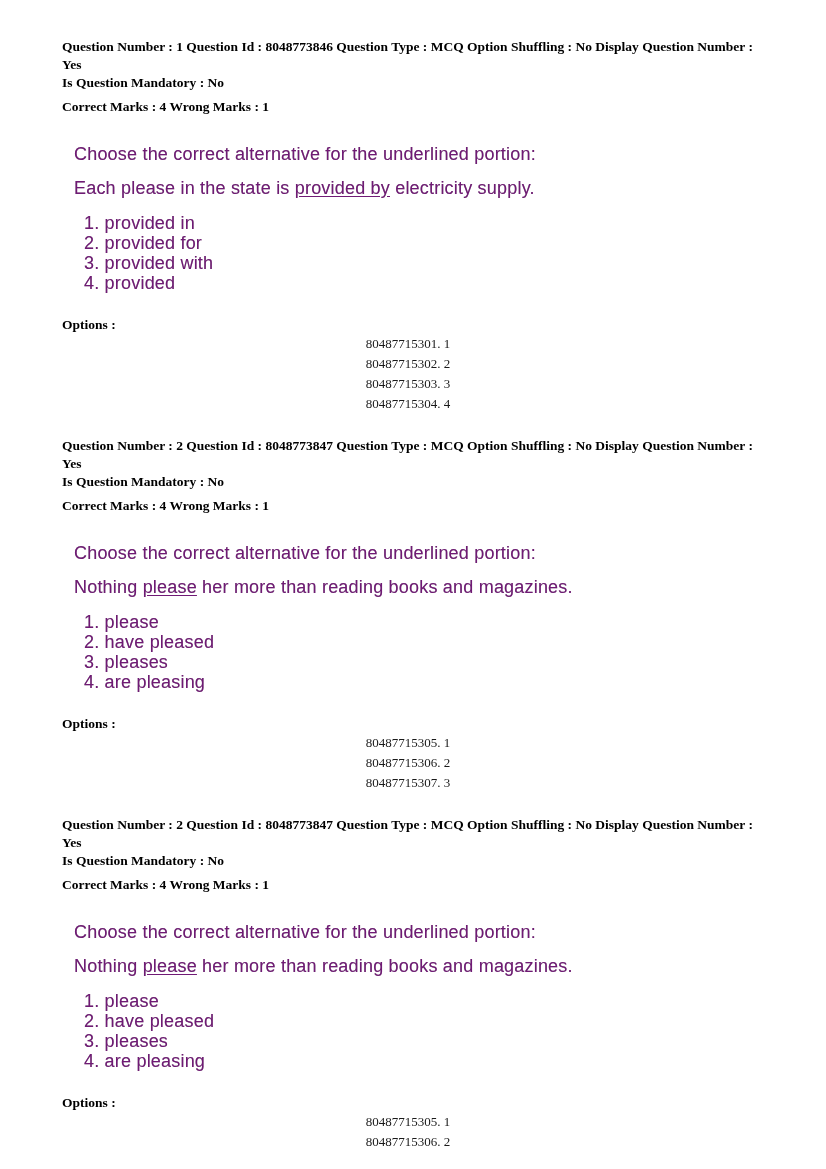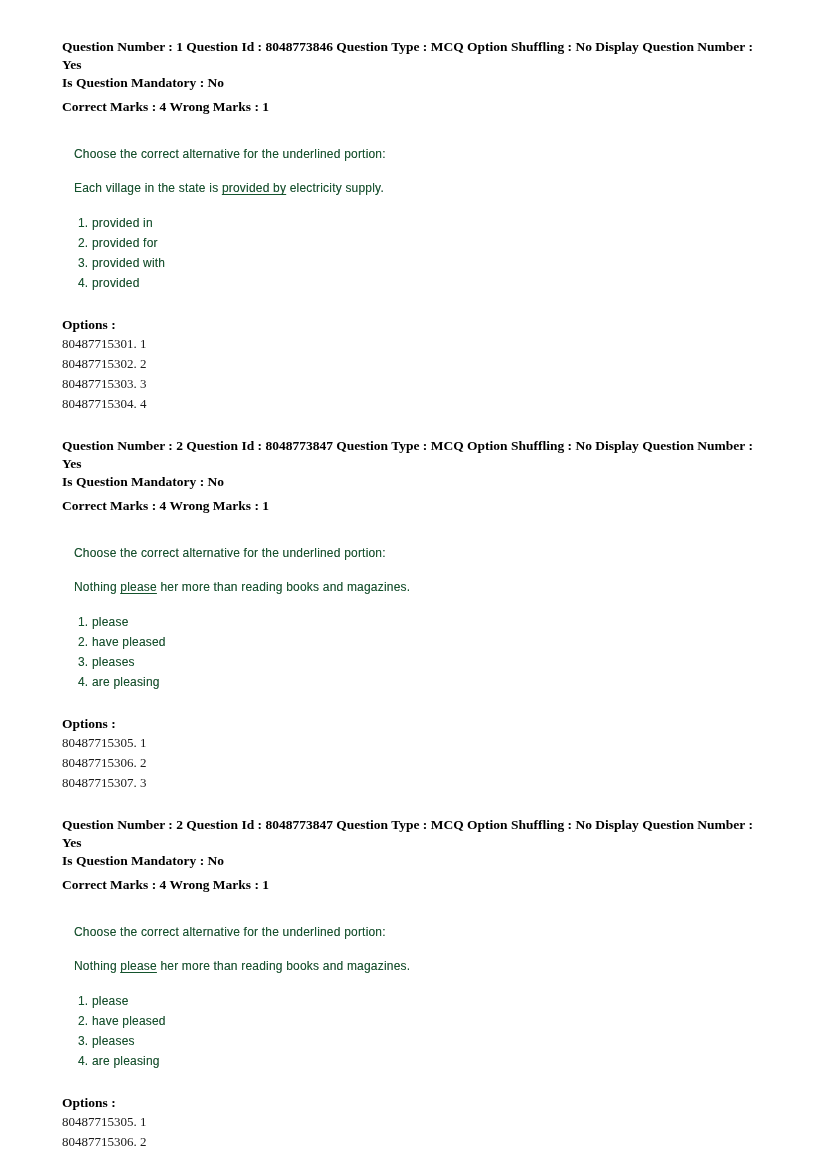--- a/index.html
+++ b/index.html
@@ -27,62 +27,62 @@
   .q-marks {
     color: #000000;
     font-weight: bold;
     font-size: 13.5px;
     line-height: 18px;
     margin-top: 6px;
   }
   .q-image {
     margin-top: 30px;
     margin-left: 12px;
-    color: #14532d;
+    color: #701a75;
     font-family: "Liberation Sans", sans-serif;
-    font-size: 12px;
+    font-size: 18px;
     line-height: 16px;
     letter-spacing: 0.2px;
     text-shadow: 0 0 0.6px rgba(96,96,96,0.55);
   }
   .q-sentence { margin-top: 18px; }
   .q-sentence .ul {
     text-decoration: underline;
     text-underline-offset: 2px;
   }
-  .q-choices { margin-top: 17px; margin-left: 4px; }
+  .q-choices { margin-top: 17px; margin-left: 10px; }
   .q-choice { line-height: 20px; }
   .options-heading {
     margin-top: 22px;
     color: #000000;
     font-weight: bold;
     font-size: 13.5px;
     line-height: 19px;
   }
   .option-ids {
     color: #1a1a1a;
     font-size: 13px;
     line-height: 20px;
   }
-  .option-id-row { white-space: pre; }
+  .option-id-row { white-space: pre; text-align: center; }
 </style>
 </head>
 <body>
 
 <div class="page">
 
   <div class="qblock first">
     <div class="q-header">
       <div>Question Number : 1 Question Id : 8048773846 Question Type : MCQ Option Shuffling : No Display Question Number : Yes</div>
       <div>Is Question Mandatory : No</div>
     </div>
     <div class="q-marks">Correct Marks : 4 Wrong Marks : 1</div>
     <div class="q-image">
       <div class="q-prompt">Choose the correct alternative for the underlined portion:</div>
-      <div class="q-sentence"><span>Each village in the state is </span><span class="ul">provided by</span><span> electricity supply.</span></div>
+      <div class="q-sentence"><span>Each please in the state is </span><span class="ul">provided by</span><span> electricity supply.</span></div>
       <div class="q-choices">
         <div class="q-choice">1. provided in</div>
         <div class="q-choice">2. provided for</div>
         <div class="q-choice">3. provided with</div>
         <div class="q-choice">4. provided</div>
       </div>
     </div>
     <div class="options-heading">Options :</div>
     <div class="option-ids">
       <div class="option-id-row">80487715301. 1</div>

